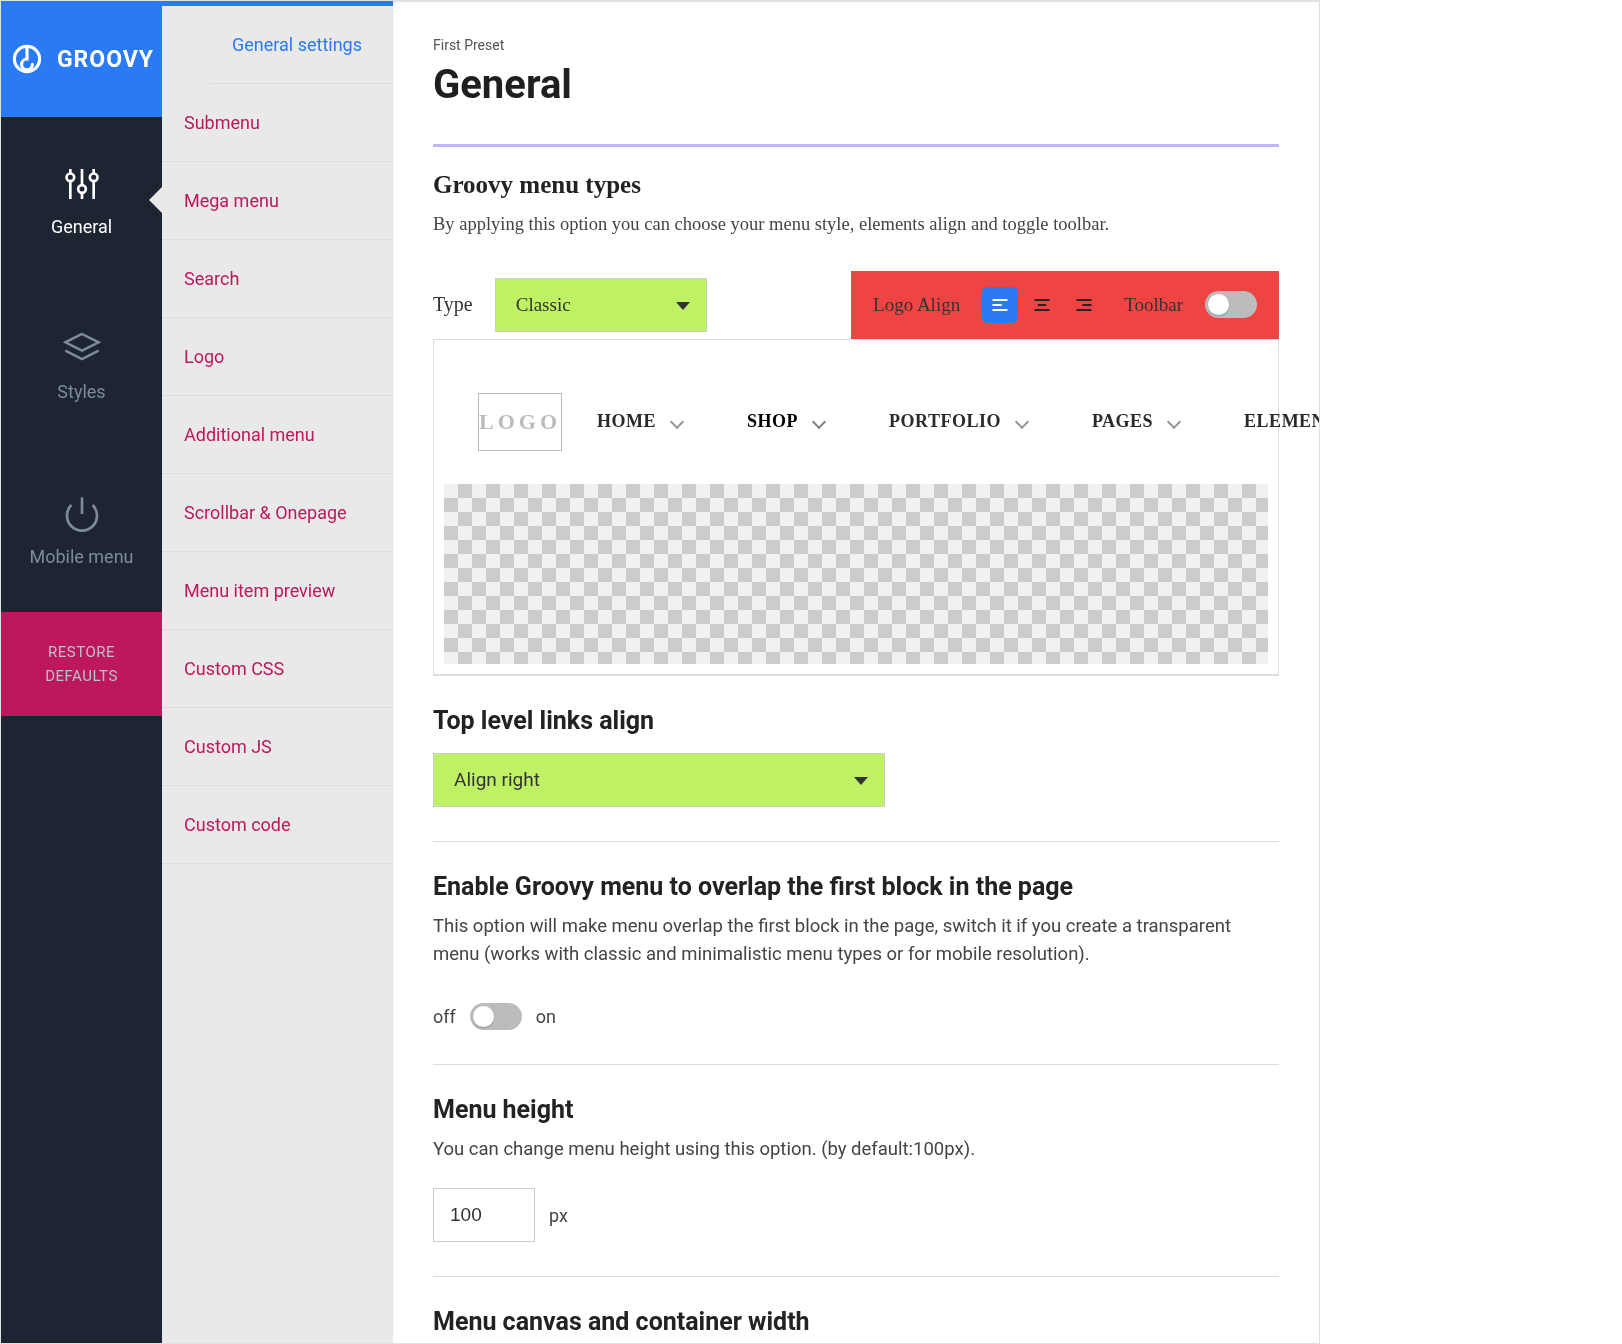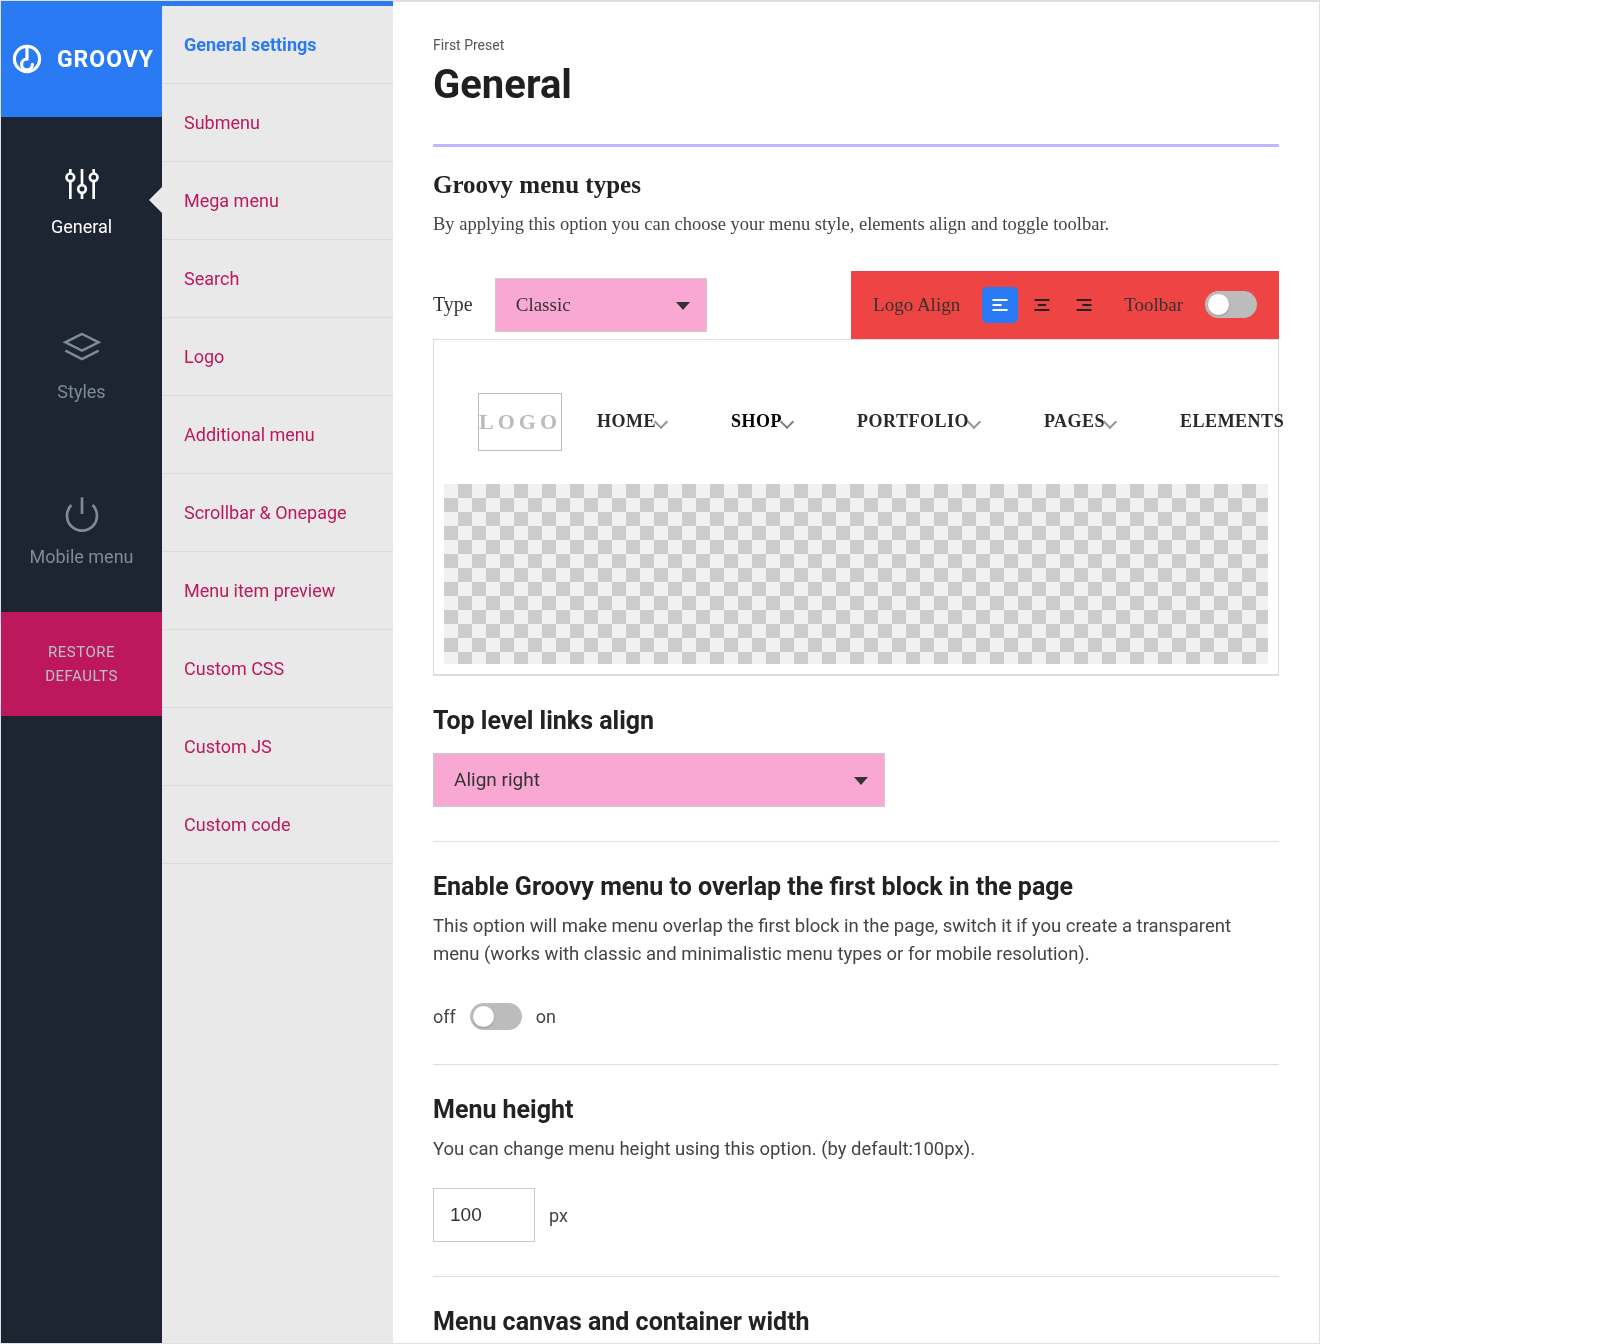--- a/index.html
+++ b/index.html
@@ -87,21 +87,21 @@
   display: flex;
   flex-direction: column;
   font-size: 18px;
 }
 .subnav-item {
   padding: 28px 22px;
   border-bottom: 1px solid #dcdcdc;
   color: #be185d;
   cursor: pointer;
 }
-.subnav-item.active { color: #2a7af4; font-weight: 700; }
+.subnav-item.active { color: #2a7af4; font-weight: 400; margin-left: 48px; }
 
 .main {
   flex: 1;
   overflow-y: auto;
   padding: 35px 40px 40px 40px;
   background: #ffffff;
   border-top: 1px solid #e0e0e0;
 }
 .breadcrumb { font-size: 14px; color: #555; }
 h1.page-title { font-size: 40px; font-weight: 700; color: #1f1f1f; margin-top: 8px; }
@@ -116,21 +116,21 @@
 .type-row {
   display: flex;
   align-items: center;
   gap: 22px;
   margin-top: 32px;
 }
 .type-label { font-size: 20px; color: #333; }
 .select {
   position: relative;
   border: 1px solid #ccc;
-  background: #f9a8d4;
+  background: #bef264;
   height: 54px;
   display: flex;
   align-items: center;
   padding: 0 46px 0 20px;
   font-size: 19px;
   color: #333;
   cursor: pointer;
 }
 .select::after {
   content: '';
@@ -205,21 +205,21 @@
   letter-spacing: 4px;
   display: inline-flex; align-items: center; justify-content: center;
 }
 .menu-links {
   margin-left: auto;
   display: flex;
   gap: 30px;
   align-items: center;
 }
 .menu-link {
-  display: flex; align-items: center; 
+  display: flex; align-items: center; gap: 16px;
   font-weight: 700;
   font-size: 18px;
   letter-spacing: 0.5px;
   color: #2a2a2a;
   margin-left: 35px;
 }
 .menu-link.accent { color: #000000; }
 .chev {
   width: 10px; height: 10px;
   border-right: 2px solid currentColor;

